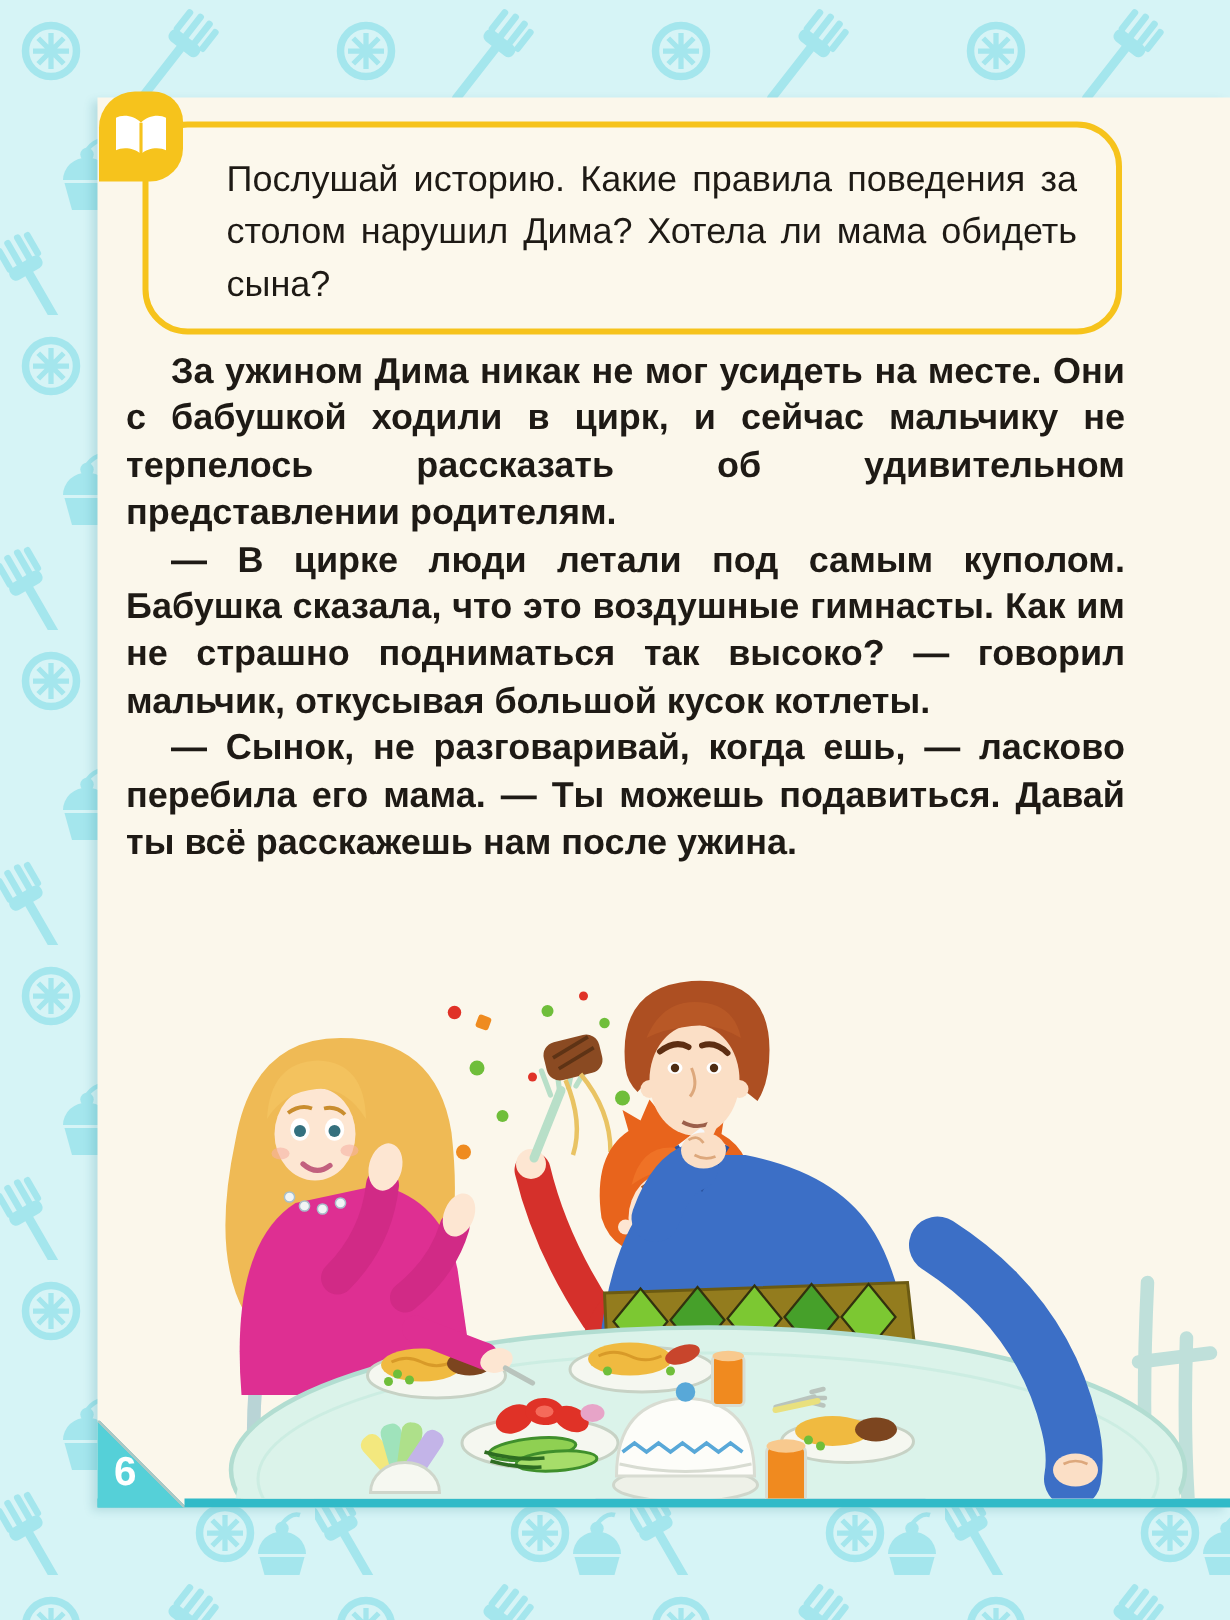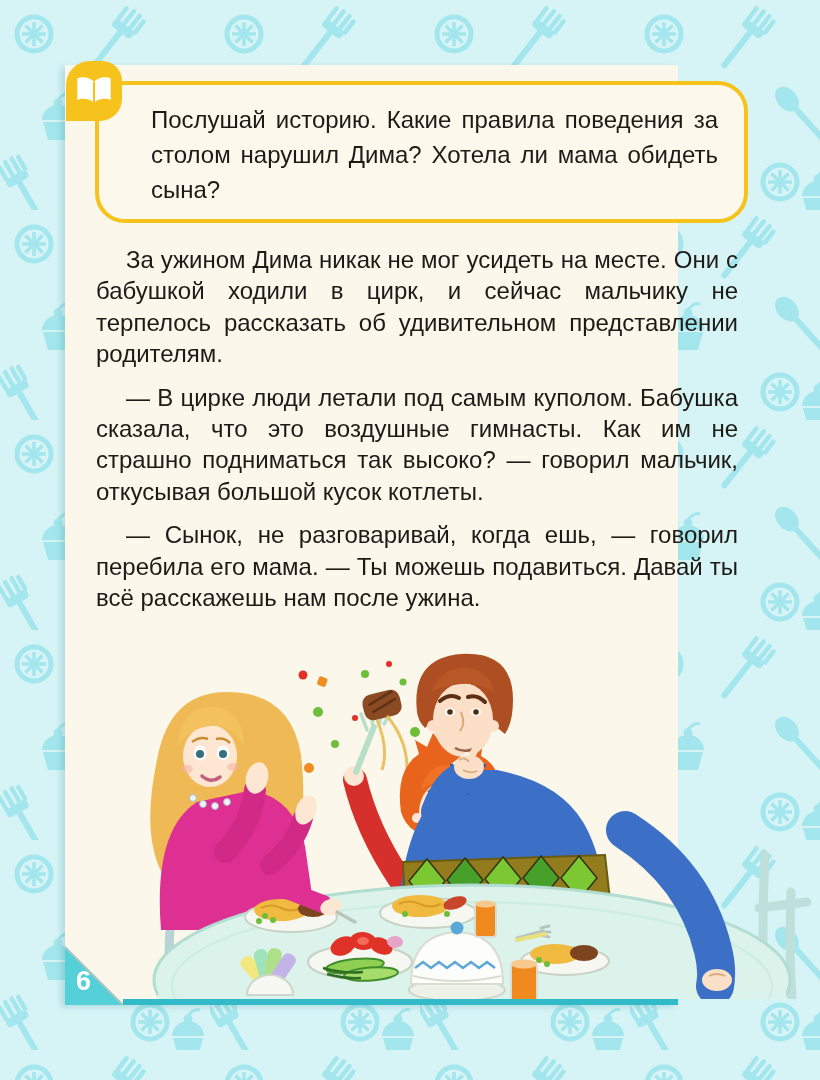--- a/index.html
+++ b/index.html
@@ -1,32 +1,32 @@
 <!DOCTYPE html>
 <html lang="ru"><head>
 <meta charset="utf-8">
 <style>
   html,body{margin:0;padding:0;background:#e8f8f9;}
   .canvas{position:relative;width:820px;height:1080px;overflow:hidden;
           font-family:"Liberation Sans","DejaVu Sans",sans-serif;}
   .bg{position:absolute;left:0;top:0;width:820px;height:1080px;display:block;}
-  .page{position:absolute;left:65px;top:65px;width:613px;height:934px;
+  .page{position:absolute;left:65px;top:65px;width:755px;height:934px;
         background:#fbf7eb;border-bottom:6px solid #31bac8;
         box-shadow:-4px 2px 6px rgba(20,110,125,.18);}
   .badge{position:absolute;left:1px;top:-4px;width:56px;height:60px;background:#f6c31c;
          border-radius:24px 20px 22px 0;display:flex;align-items:center;justify-content:center;
          z-index:4;}
   .badge svg{width:40px;height:34px;display:block;}
   .qbox{position:absolute;left:30px;top:16px;width:653px;height:142px;box-sizing:border-box;
         border:4px solid #f6c31c;border-radius:30px;background:#fcf8ec;
         padding:17px 26px 15px 52px;z-index:3;}
   .qbox p{margin:0;font-size:24px;line-height:35px;font-weight:500;color:#1e1a15;
           text-align:justify;text-align-last:left;}
   .story{position:absolute;left:19px;top:167px;width:666px;z-index:2;}
-  .para{margin:12px;font-size:24px;line-height:31.4px;font-weight:400;color:#1e1a15;
+  .para{margin:0;font-size:24px;line-height:31.4px;font-weight:700;color:#1e1a15;
         text-align:justify;text-align-last:left;text-indent:30px;}
   .illo{position:absolute;left:0;top:585px;width:755px;height:349px;display:block;z-index:1;}
   .pagenum{position:absolute;left:0;top:882px;width:58px;height:58px;z-index:5;
            background:linear-gradient(to bottom left,
              #fbf7eb 0 48.5%, #a9c9c6 48.5% 51%, #55d0d8 51% 100%);}
   .pagenum span{position:absolute;left:11px;bottom:8px;font-size:27px;font-weight:bold;
                 color:#ffffff;}
 </style>
 </head>
 <body>
@@ -81,21 +81,21 @@
     </div>
 
     <div class="qbox">
       <p>Послушай историю. Какие правила поведения за столом нарушил Дима? Хотела ли мама обидеть сына?</p>
     </div>
 
     <div class="story">
 
     <p class="para">За ужином Дима никак не мог усидеть на месте. Они с бабушкой ходили в цирк, и сейчас мальчику не терпелось рассказать об удивительном представлении родителям.</p>
         <p class="para">— В цирке люди летали под самым куполом. Бабушка сказала, что это воздушные гимнасты. Как им не страшно подниматься так высоко? — говорил мальчик, откусывая большой кусок котлеты.</p>
-        <p class="para">— Сынок, не разговаривай, когда ешь, — говорил перебила его мама. — Ты можешь подавиться. Давай ты всё расскажешь нам после ужина.</p>
+        <p class="para">— Сынок, не разговаривай, когда ешь, — ласково перебила его мама. — Ты можешь подавиться. Давай ты всё расскажешь нам после ужина.</p>
       </div>
 
     <svg class="illo" role="img" viewBox="0 0 755 349" xmlns="http://www.w3.org/2000/svg" aria-label="Семья за ужином: мама в розовом, Дима с вилкой и котлетой, задумчивый папа в синем свитере">
 
       <g fill="none" stroke="#b9d4d6" stroke-width="9" stroke-linecap="round">
         <path d="M112,220 Q100,290 106,349"></path>
         <path d="M146,212 Q136,292 140,349"></path>
         <path d="M108,224 Q130,206 150,216"></path>
         <path d="M700,205 Q696,290 700,349" stroke="#bfe0da"></path>
         <path d="M726,242 Q724,300 727,349" stroke="#bfe0da"></path>

